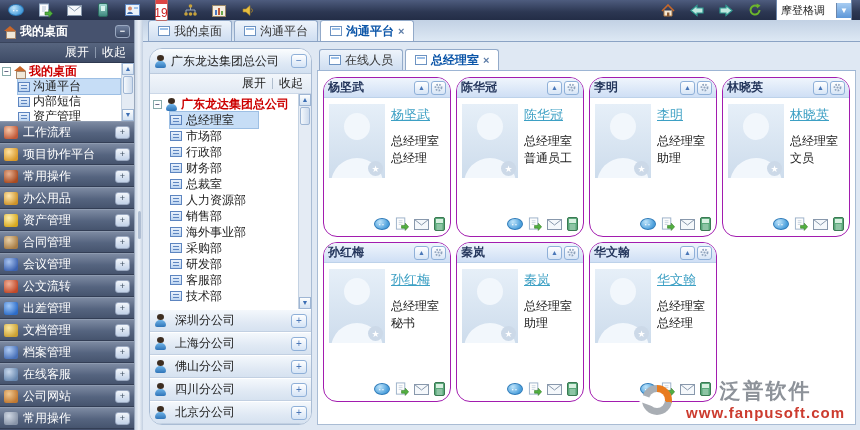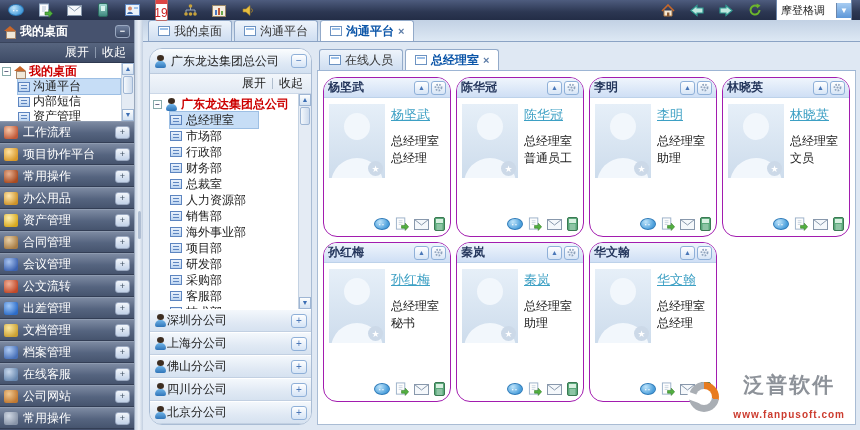--- a/index.html
+++ b/index.html
@@ -75,21 +75,21 @@
   .org-expand{height:20px;flex:0 0 20px;background:linear-gradient(#f2f6fb,#e2eaf4);border-bottom:1px solid #ccd8e8;display:flex;align-items:center;justify-content:flex-end;gap:6px;font-size:12px;color:#222;padding:0 8px}
   .org-expand .vd{background:#b0bece}
   .org-tree{flex:1;position:relative;overflow:hidden;padding:2px 14px 0 3px;font-size:12px}
   .org-root{display:flex;align-items:center;gap:3px;height:16px;color:#c00;font-weight:bold;white-space:nowrap}
   .dept{display:flex;align-items:center;gap:4px;height:16px;margin-left:17px;color:#222;white-space:nowrap}
   .dept.selected{background:#c6ddf6;outline:1px solid #9dbfe4;width:88px}
   .pico{width:13px;height:13px;position:relative;flex:0 0 auto}
   .pico::before{content:"";position:absolute;top:0;left:3px;width:7px;height:6px;border-radius:50%;background:#3d2d20}
   .pico::after{content:"";position:absolute;bottom:0;left:1px;width:11px;height:7px;border-radius:5px 5px 2px 2px;background:linear-gradient(#6fb4e8,#2f74b8)}
   .branches{flex:0 0 auto}
-  .branch{height:23px;background:linear-gradient(#f4f8fc,#e0e9f4 60%,#d6e2f0);border-top:1px solid #fff;border-bottom:1px solid #c2d0e2;display:flex;align-items:center;gap:0;padding:0 4px;font-size:12px;color:#222}
+  .branch{height:23px;background:linear-gradient(#f4f8fc,#e0e9f4 60%,#d6e2f0);border-top:1px solid #fff;border-bottom:1px solid #c2d0e2;display:flex;align-items:center;gap:8px;padding:0 4px;font-size:12px;color:#222}
   
   .rightcol{flex:1;display:flex;flex-direction:column;overflow:hidden}
   .itabs{height:23px;flex:0 0 23px;display:flex;align-items:flex-end;gap:2px;padding-left:2px;border-bottom:1px solid #9db5d4}
   .cardsbox{flex:1;background:#fff;border:1px solid #a9bcd4;border-top:none;position:relative;overflow:hidden}
   .cards{display:flex;flex-wrap:wrap;gap:5px;padding:6px 5px}
   .card{width:128px;height:160px;border:1px solid #a21caf;border-radius:14px;background:#fff;position:relative;overflow:hidden}
   .card-h{height:20px;background:linear-gradient(#eff5fc,#cfdff5);border-bottom:1px solid #bdd2ea;display:flex;align-items:center;padding:0 4px}
   .card-h .nm{flex:1;font-size:12px;font-weight:bold;color:#24365c;white-space:nowrap;overflow:hidden}
   .hbtn{width:15px;height:14px;margin-left:2px;border:1px solid #8fb0d8;border-radius:3px;background:linear-gradient(#fff,#d7e5f6);display:inline-flex;align-items:center;justify-content:center;flex:0 0 auto;font-size:7px;color:#4a77b8}
   .card-b{display:flex;gap:6px;padding:6px 4px 0 5px}
@@ -103,21 +103,21 @@
   .ppos{white-space:nowrap}
   .card-f{position:absolute;right:5px;bottom:5px;display:flex;align-items:center;gap:5px}
   .fico{display:inline-flex;align-items:flex-end}
   
   .wm{position:absolute;right:10px;bottom:4px;display:flex;align-items:center;gap:14px;z-index:3}
   .wm-logo{width:30px;height:30px;border-radius:50%;background:conic-gradient(#e87b1e 0 100deg,#a9aeb4 100deg 360deg);position:relative;flex:0 0 auto}
   .wm-logo::before{content:"";position:absolute;inset:7px;border-radius:50%;background:#fff}
   .wm-logo::after{content:"";position:absolute;left:-2px;top:12px;width:14px;height:7px;background:#fff;transform:rotate(20deg)}
   .wm-txt{display:flex;flex-direction:column;align-items:center;line-height:1}
   .wm-brand{font-size:21px;font-weight:bold;color:#8d9299;letter-spacing:2px}
-  .wm-url{font-size:10px;font-weight:bold;color:#cc3b2e;margin-top:15px;letter-spacing:1px}
+  .wm-url{font-size:15px;font-weight:bold;color:#cc3b2e;margin-top:4px;letter-spacing:1px}
 </style>
 </head>
 <body>
 
 <div class="topbar">
   <span class="tico">
       <span class="chatb">··</span>
     </span>
   <span class="tico">
     <svg width="15" height="15" viewBox="0 0 15 15">
@@ -385,29 +385,25 @@
               <div class="dept">
               <span class="docico"></span>
               <span>销售部</span>
             </div>
               <div class="dept">
               <span class="docico"></span>
               <span>海外事业部</span>
             </div>
               <div class="dept">
               <span class="docico"></span>
-              <span>项目部</span>
+              <span>采购部</span>
             </div>
               <div class="dept">
               <span class="docico"></span>
               <span>研发部</span>
-            </div>
-              <div class="dept">
-              <span class="docico"></span>
-              <span>采购部</span>
             </div>
               <div class="dept">
               <span class="docico"></span>
               <span>客服部</span>
             </div>
               <div class="dept">
               <span class="docico"></span>
               <span>技术部</span>
             </div>
             </div>

